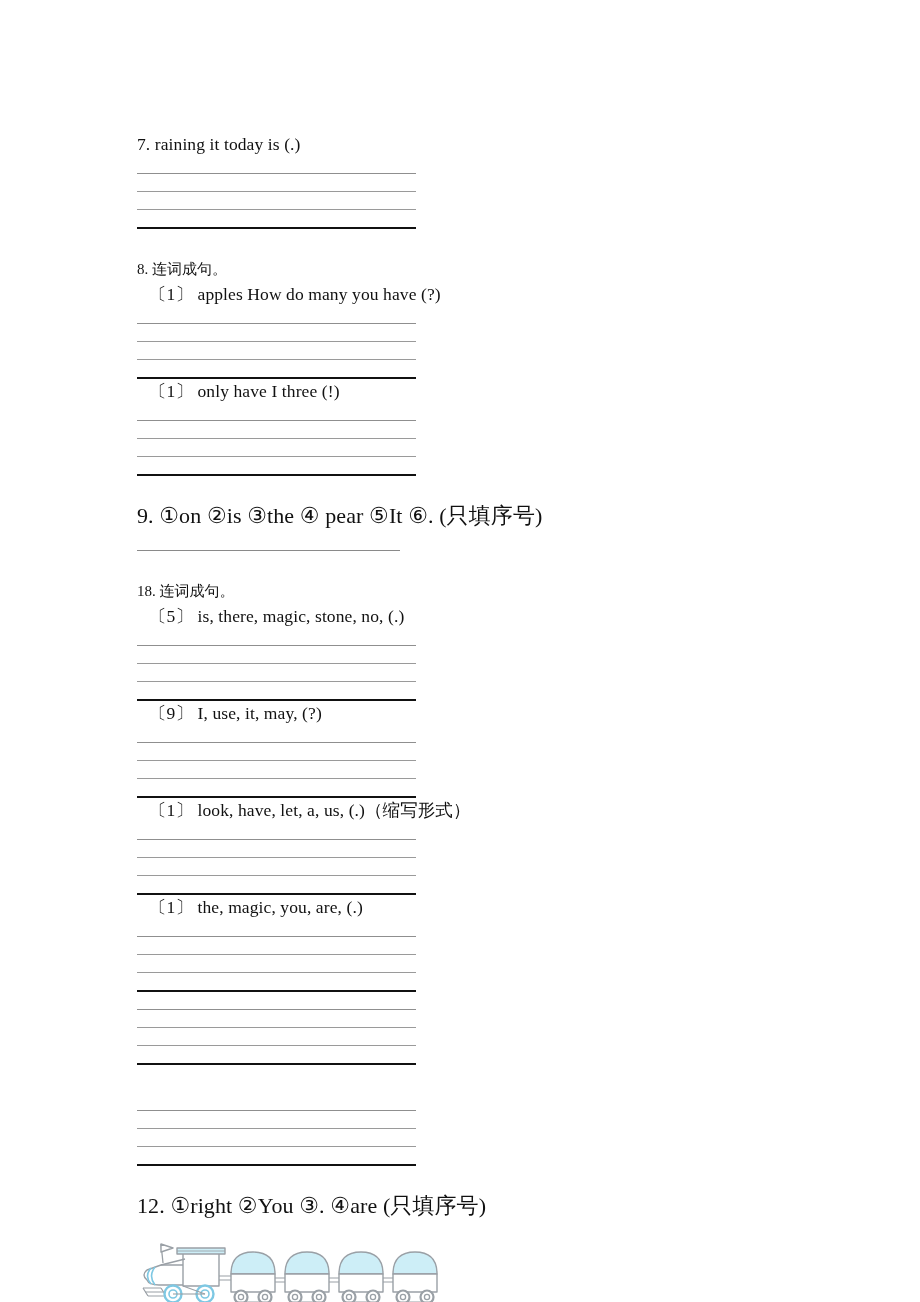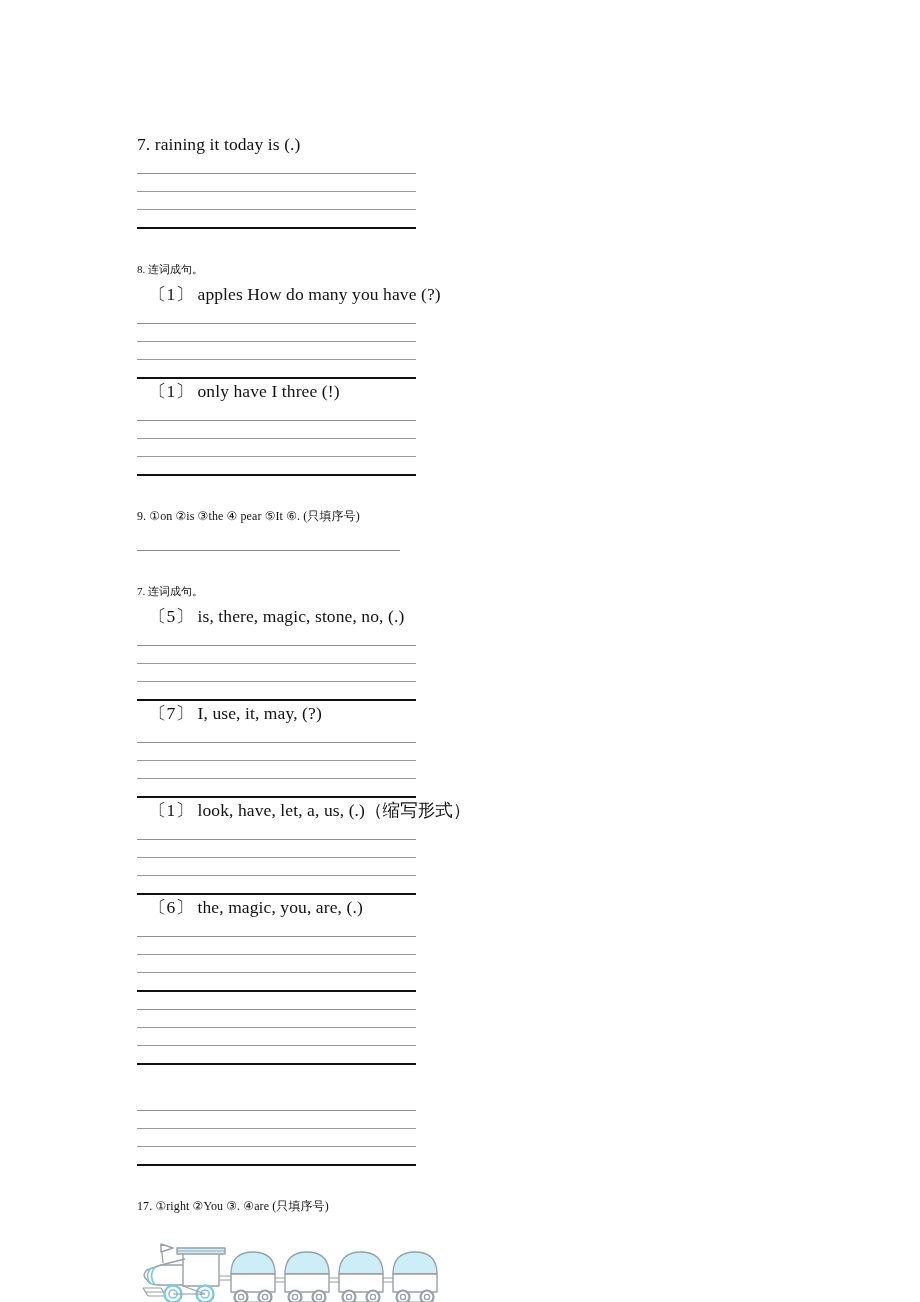--- a/index.html
+++ b/index.html
@@ -38,21 +38,21 @@
   }
 
   .q-text {
     font-size: 17.5px;
     line-height: 24px;
     white-space: nowrap;
     letter-spacing: 0.1px;
   }
 
   .q-head {
-    font-size: 11px;
+    font-size: 15px;
     line-height: 25px;
     white-space: nowrap;
     font-family: Liberation Serif, serif;
   }
 
   
   .sub {
     padding-left: 12px;
   }
 
@@ -79,21 +79,21 @@
     width: 263px;
     border-bottom: 1px solid #8a8a8a;
     height: 0;
     margin-top: 22px;
   }
 
   
   .gap-lg { height: 28px; }
 
   
-  .circ { font-size: 12px; }
+  .circ { font-size: 22px; }
 
   
   .train-wrap {
     margin-top: 20px;
     margin-left: 2px;
     width: 300px;
     height: 72px;
   }
   .train-wrap svg { display: block; }
 
@@ -150,77 +150,77 @@
     <div class="gap-lg"></div>
 
     <div class="q-block">
       <div class="q-text circ">9. ①on  ②is ③the  ④ pear  ⑤It  ⑥. (只填序号)</div>
       <div class="single-rule"></div>
     </div>
 
     <div class="gap-lg"></div>
 
     <div class="q-block">
-      <div class="q-head cn">7. 连词成句。</div>
+      <div class="q-head cn">18. 连词成句。</div>
 
       <div class="q-text sub">〔5〕 is, there, magic, stone, no, (.)</div>
       <div class="rules">
         <div class="rule first"></div>
         <div class="rule"></div>
         <div class="rule"></div>
         <div class="rule last"></div>
       </div>
 
-      <div class="q-text sub">〔7〕 I, use, it, may, (?)</div>
+      <div class="q-text sub">〔9〕 I, use, it, may, (?)</div>
       <div class="rules">
         <div class="rule first"></div>
         <div class="rule"></div>
         <div class="rule"></div>
         <div class="rule last"></div>
       </div>
 
       <div class="q-text sub">〔1〕 look, have, let, a, us, (.)（缩写形式）</div>
       <div class="rules">
         <div class="rule first"></div>
         <div class="rule"></div>
         <div class="rule"></div>
         <div class="rule last"></div>
       </div>
 
-      <div class="q-text sub">〔6〕 the, magic, you, are, (.)</div>
-      <div class="rules">
-        <div class="rule first"></div>
-        <div class="rule"></div>
-        <div class="rule"></div>
-        <div class="rule last"></div>
-      </div>
-
-      <div class="rules">
-        <div class="rule first"></div>
-        <div class="rule"></div>
-        <div class="rule"></div>
-        <div class="rule last"></div>
-      </div>
-    </div>
-
-    <div class="gap-lg"></div>
-
-    <div class="q-block">
-      <div class="rules">
-        <div class="rule first"></div>
-        <div class="rule"></div>
-        <div class="rule"></div>
-        <div class="rule last"></div>
-      </div>
-    </div>
-
-    <div class="gap-lg"></div>
-
-    <div class="q-block">
-      <div class="q-text circ">17. ①right  ②You  ③.  ④are (只填序号)</div>
+      <div class="q-text sub">〔1〕 the, magic, you, are, (.)</div>
+      <div class="rules">
+        <div class="rule first"></div>
+        <div class="rule"></div>
+        <div class="rule"></div>
+        <div class="rule last"></div>
+      </div>
+
+      <div class="rules">
+        <div class="rule first"></div>
+        <div class="rule"></div>
+        <div class="rule"></div>
+        <div class="rule last"></div>
+      </div>
+    </div>
+
+    <div class="gap-lg"></div>
+
+    <div class="q-block">
+      <div class="rules">
+        <div class="rule first"></div>
+        <div class="rule"></div>
+        <div class="rule"></div>
+        <div class="rule last"></div>
+      </div>
+    </div>
+
+    <div class="gap-lg"></div>
+
+    <div class="q-block">
+      <div class="q-text circ">12. ①right  ②You  ③.  ④are (只填序号)</div>
 
       <div class="train-wrap">
         <svg width="300" height="72" viewBox="0 0 300 72" xmlns="http://www.w3.org/2000/svg">
           <g fill="none" stroke="#9aa0a6" stroke-width="1.4" stroke-linejoin="round">
 
             <path d="M8 42 Q2 37 8 32 L22 27 L48 27 L48 47 L20 47 Q10 47 8 42 Z" fill="#ffffff"></path>
 
             <path d="M12 30 Q5 38 12 46" stroke="#7ec8e3" stroke-width="1.6" fill="none"></path>
             <path d="M16 29 Q9 38 16 47" stroke="#7ec8e3" stroke-width="1.6" fill="none"></path>
 

